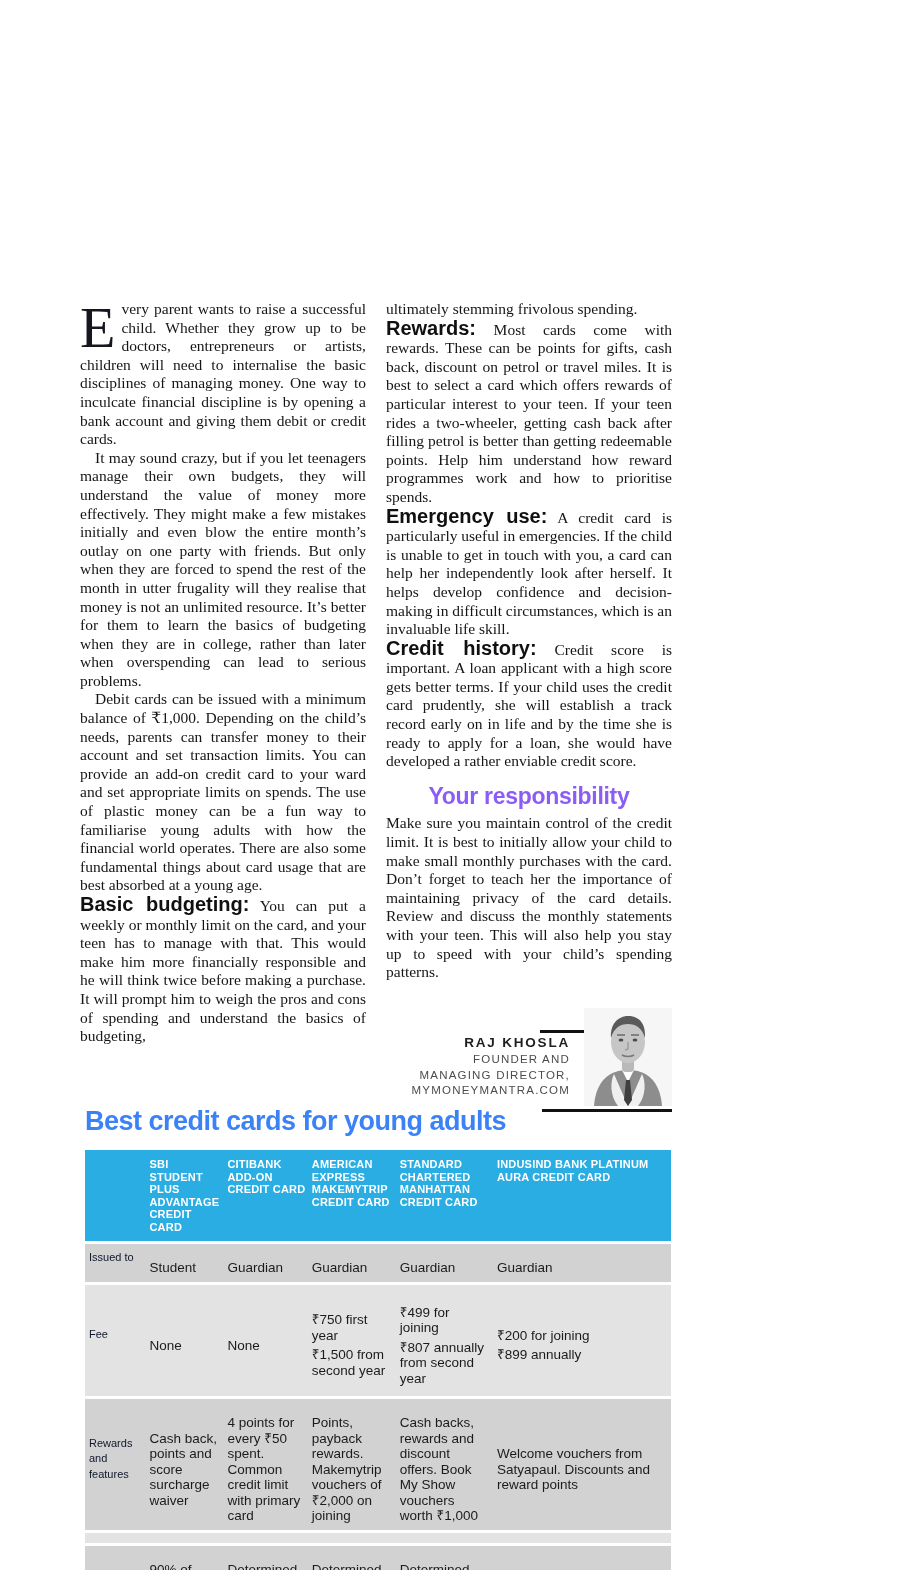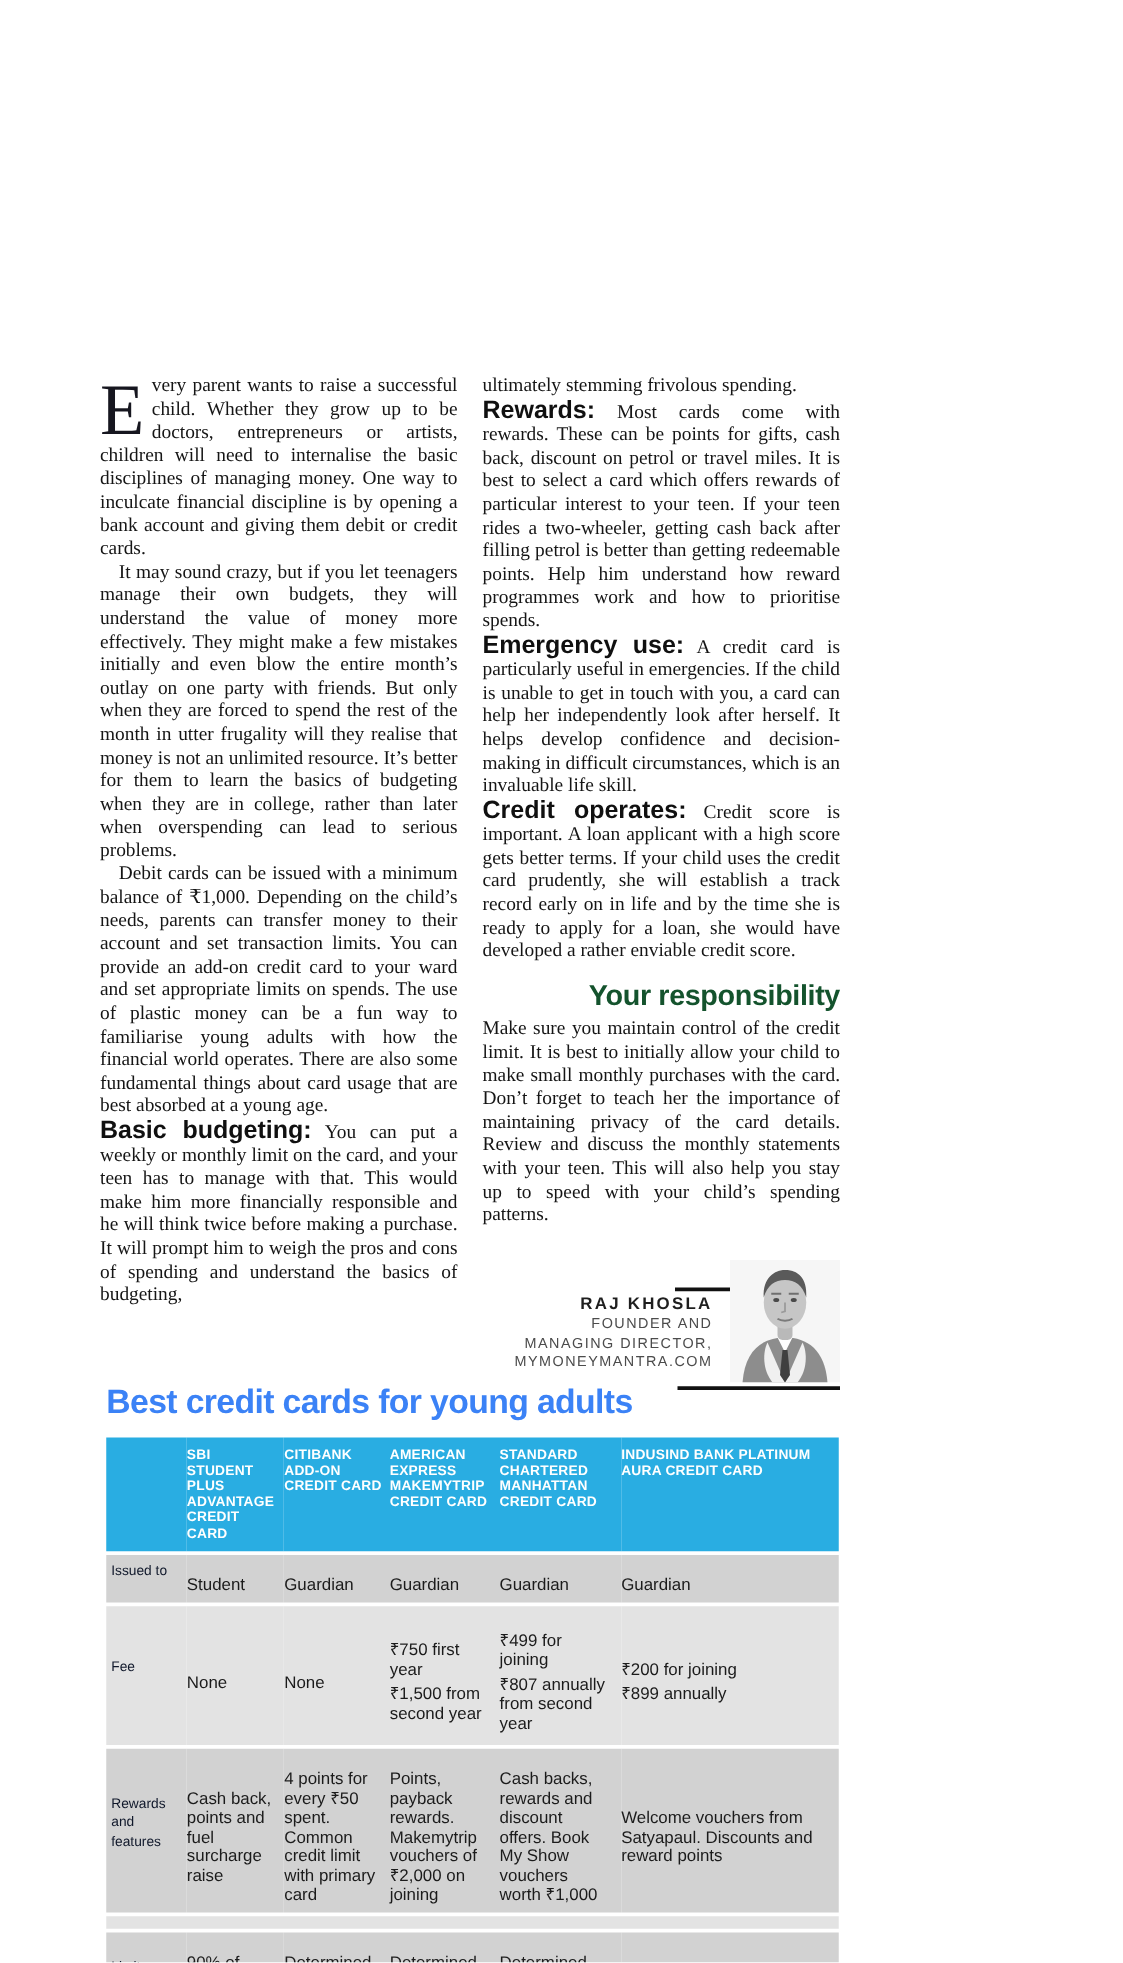--- a/index.html
+++ b/index.html
@@ -33,21 +33,21 @@
   .dropcap {
     float:left; font-family:"Liberation Serif",serif; font-weight:400;
     font-size:58px; line-height:47px; padding:4px 6px 0 0; color:#16161f;
   }
   .lead {
     font-family:"Liberation Sans", sans-serif; font-weight:700; font-size:20px;
     color:#101010;
   }
   .resp-heading {
     font-family:"Liberation Sans", sans-serif; font-weight:700; font-size:23px;
-    letter-spacing:-0.3px; color:#14532d; margin:16px 0 9px 0; text-align:right;
+    letter-spacing:-0.3px; color:#8b5cf6; margin:16px 0 9px 0; text-align:center;
   }
 
   
   .author-block {
     margin-top:26px; display:flex; justify-content:flex-end; align-items:flex-start;
     gap:14px; font-family:"Liberation Sans", sans-serif; text-align:right;
     position:relative; padding-bottom:6px;
   }
   .author-text { padding-top:26px; }
   .author-name { font-weight:700; font-size:13.5px; letter-spacing:1.8px; color:#1e1e1e; }
@@ -100,21 +100,21 @@
       <p><span class="dropcap">E</span><span>very parent wants to raise a successful child. Whether they grow up to be doctors, entrepreneurs or artists, children will need to internalise the basic disciplines of managing money. One way to inculcate financial discipline is by opening a bank account and giving them debit or credit cards.</span></p>
       <p class="indent">It may sound crazy, but if you let teenagers manage their own budgets, they will understand the value of money more effectively. They might make a few mistakes initially and even blow the entire month’s outlay on one party with friends. But only when they are forced to spend the rest of the month in utter frugality will they realise that money is not an unlimited resource. It’s better for them to learn the basics of budgeting when they are in college, rather than later when overspending can lead to serious problems.</p>
       <p class="indent">Debit cards can be issued with a minimum balance of ₹1,000. Depending on the child’s needs, parents can transfer money to their account and set transaction limits. You can provide an add-on credit card to your ward and set appropriate limits on spends. The use of plastic money can be a fun way to familiarise young adults with how the financial world operates. There are also some fundamental things about card usage that are best absorbed at a young age.</p>
       <p><span class="lead">Basic budgeting:</span><span> You can put a weekly or monthly limit on the card, and your teen has to manage with that. This would make him more financially responsible and he will think twice before making a purchase. It will prompt him to weigh the pros and cons of spending and understand the basics of budgeting,</span></p>
     </div>
 
     <div class="col">
       <p>ultimately stemming frivolous spending.</p>
       <p><span class="lead">Rewards:</span><span> Most cards come with rewards. These can be points for gifts, cash back, discount on petrol or travel miles. It is best to select a card which offers rewards of particular interest to your teen. If your teen rides a two-wheeler, getting cash back after filling petrol is better than getting redeemable points. Help him understand how reward programmes work and how to prioritise spends.</span></p>
       <p><span class="lead">Emergency use:</span><span> A credit card is particularly useful in emergencies. If the child is unable to get in touch with you, a card can help her independently look after herself. It helps develop confidence and decision-making in difficult circumstances, which is an invaluable life skill.</span></p>
-      <p><span class="lead">Credit operates:</span><span> Credit score is important. A loan applicant with a high score gets better terms. If your child uses the credit card prudently, she will establish a track record early on in life and by the time she is ready to apply for a loan, she would have developed a rather enviable credit score.</span></p>
+      <p><span class="lead">Credit history:</span><span> Credit score is important. A loan applicant with a high score gets better terms. If your child uses the credit card prudently, she will establish a track record early on in life and by the time she is ready to apply for a loan, she would have developed a rather enviable credit score.</span></p>
 
       <h2 class="resp-heading">Your responsibility</h2>
       <p>Make sure you maintain control of the credit limit. It is best to initially allow your child to make small monthly purchases with the card. Don’t forget to teach her the importance of maintaining privacy of the card details. Review and discuss the monthly statements with your teen. This will also help you stay up to speed with your child’s spending patterns.</p>
 
       <div class="author-block">
         <div class="rule-top"></div>
         <div class="author-text">
           <div class="author-name">RAJ KHOSLA</div>
           <div class="author-role">FOUNDER AND</div>
           <div class="author-role">MANAGING DIRECTOR,</div>
@@ -192,21 +192,21 @@
               <div class="cell-line">₹499 for joining</div>
               <div class="cell-line">₹807 annually from second year</div>
             </td>
             <td>
               <div class="cell-line">₹200 for joining</div>
               <div class="cell-line">₹899 annually</div>
             </td>
           </tr>
           <tr class="dark">
             <th class="rowlabel">Rewards and features</th>
-            <td>Cash back, points and fuel surcharge raise</td>
+            <td>Cash back, points and score surcharge waiver</td>
             <td>4 points for every ₹50 spent. Common credit limit with primary card</td>
             <td>Points, payback rewards. Makemytrip vouchers of ₹2,000 on joining</td>
             <td>Cash backs, rewards and discount offers. Book My Show vouchers worth ₹1,000</td>
             <td>Welcome vouchers from Satyapaul. Discounts and reward points</td>
           </tr>
           <tr class="spacer light">
             <td colspan="6"></td>
           </tr>
           <tr class="dark">
             <th class="rowlabel">Limit</th>

